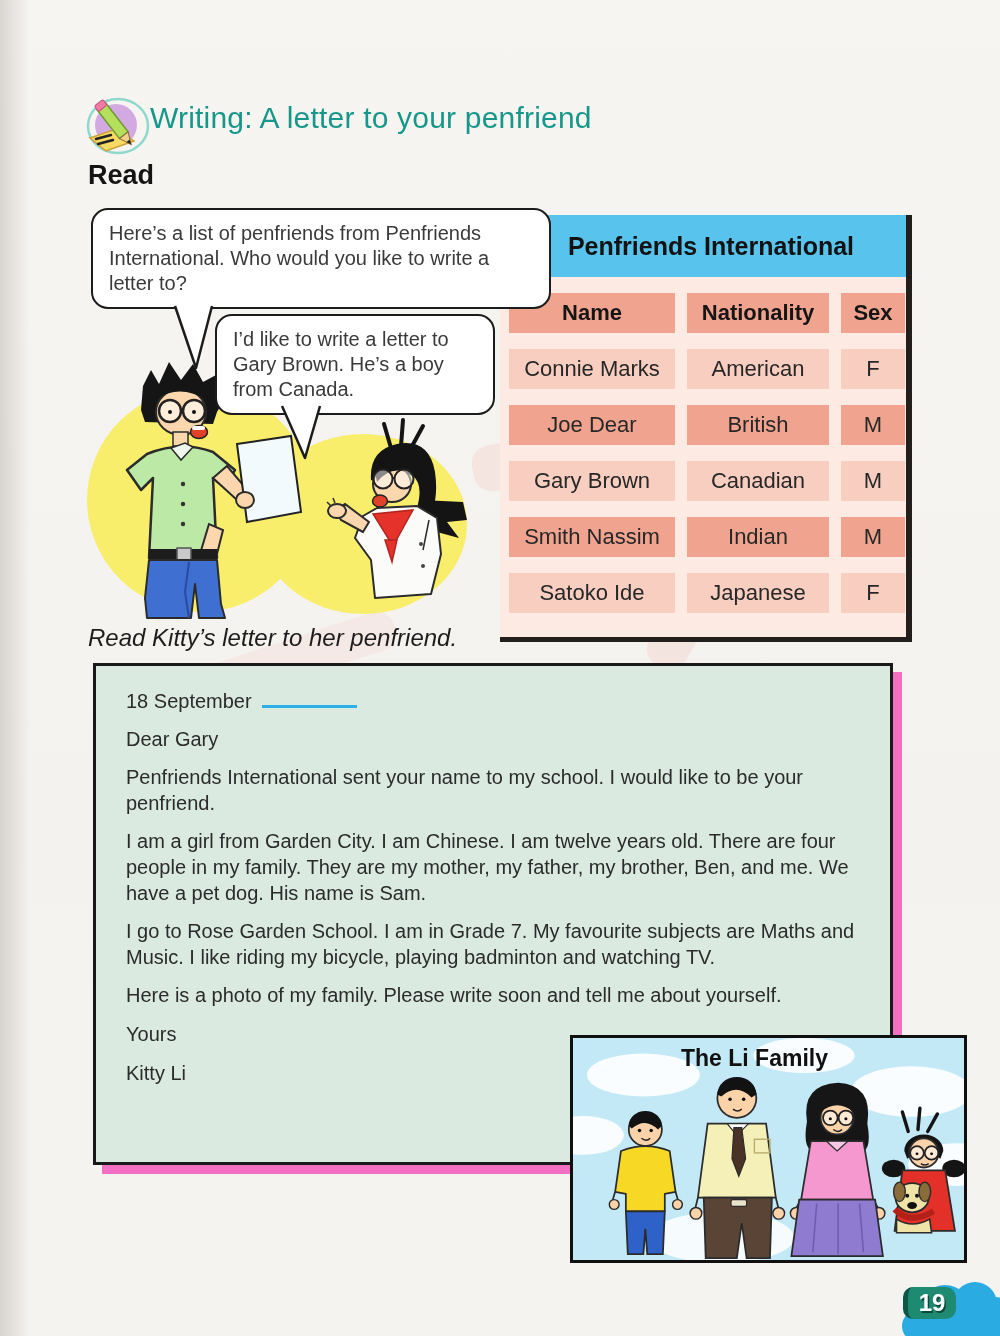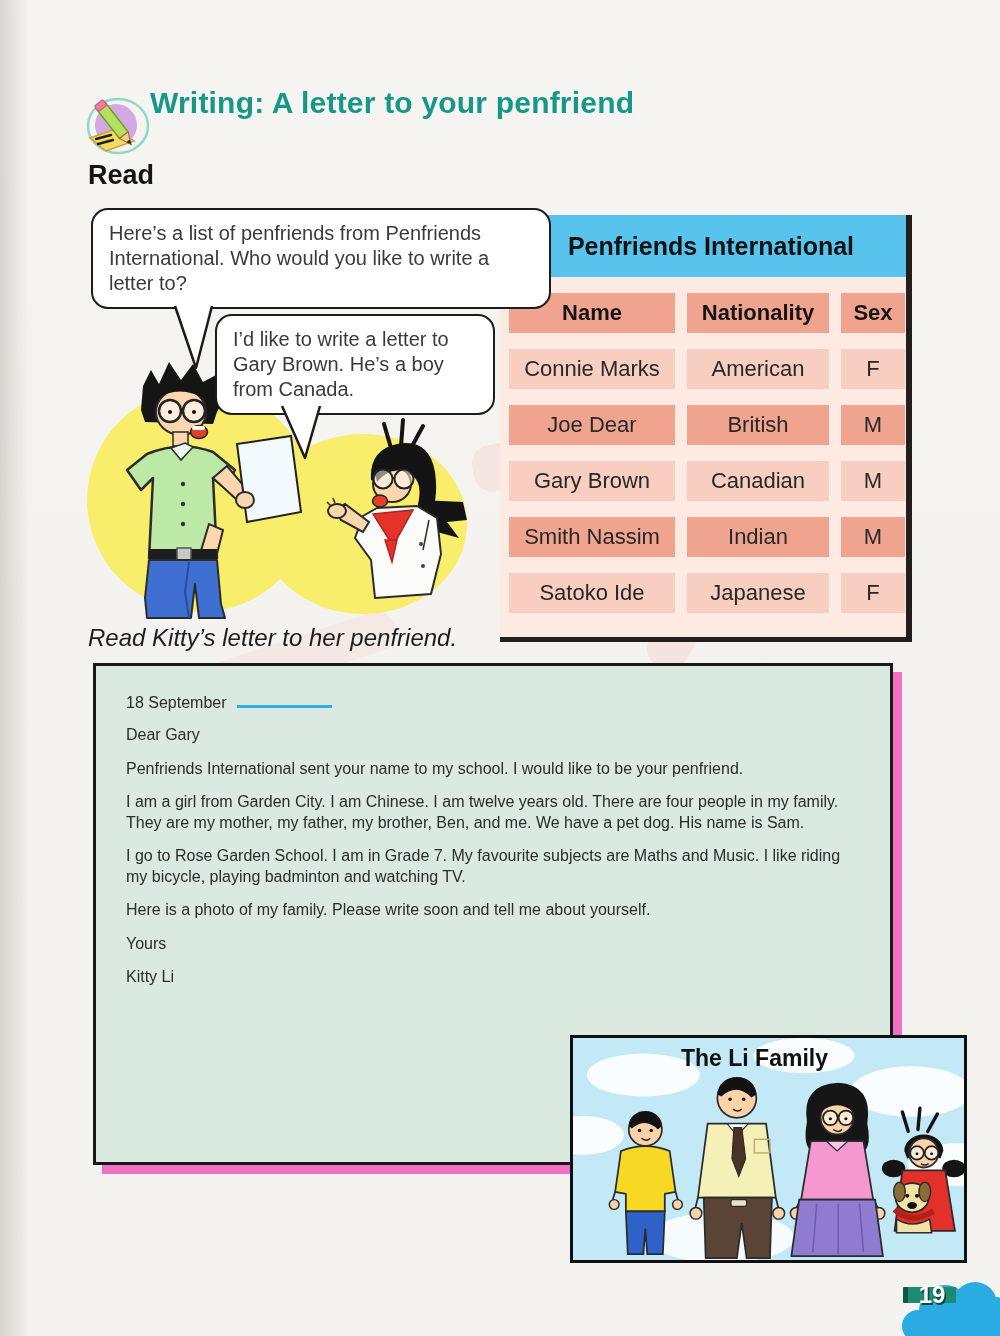--- a/index.html
+++ b/index.html
@@ -7,21 +7,21 @@
   .page {
     position:relative; width:1000px; height:1336px; margin:0 auto;
     background:linear-gradient(180deg,#f7f5f2 0%,#f4f2ee 60%,#f5f3ef 100%);
     overflow:hidden; font-family:"Liberation Sans", sans-serif; color:#222;
   }
   .spine { position:absolute; left:0; top:0; width:30px; height:100%;
     background:linear-gradient(to right, rgba(110,100,95,.22), rgba(110,100,95,0)); }
   .wm { position:absolute; background:rgba(236,110,100,.10); border-radius:18px; }
   
   .hdr-icon { position:absolute; left:86px; top:96px; width:64px; height:62px; }
-  .title { position:absolute; left:150px; top:86px; font-size:30px; font-weight:bold;
+  .title { position:absolute; left:150px; top:101px; font-size:30px; font-weight:normal;
     color:#16978a; letter-spacing:.2px; }
   .read-h { position:absolute; left:88px; top:160px; font-size:27px; font-weight:800; color:#141414; }
   
   .bubble { position:absolute; background:#fff; border:2.5px solid #1c1c1c; border-radius:17px;
     font-size:20px; line-height:1.25; color:#3a3a3a; padding:11px 16px; z-index:5; }
   .bubble1 { left:91px; top:208px; width:460px; }
   .bubble2 { left:215px; top:314px; width:280px; }
   .tails { position:absolute; left:80px; top:300px; width:420px; height:175px; z-index:6; }
   .illu { position:absolute; left:85px; top:352px; width:385px; height:268px; z-index:1; }
   
@@ -35,34 +35,34 @@
     font-size:22px; color:#272727; }
   .tc-dark { background:#f0a48f; }
   .tc-light { background:#f8cec0; }
   .th { font-weight:bold; color:#151515; }
   
   .instr { position:absolute; left:88px; top:624px; font-size:24px; font-style:italic;
     color:#1d1d1d; z-index:2; }
   
   .letter { position:absolute; left:93px; top:663px; width:800px; height:502px;
     background:#dbeae1; border:3px solid #191919; box-shadow:9px 9px 0 0 #f36fc1;
-    padding:22px 30px; z-index:3; font-size:16px; line-height:1.28; color:#2b2b2b; }
+    padding:22px 30px; z-index:3; font-size:20px; line-height:1.28; color:#2b2b2b; }
   .letter p { margin-bottom:13px; }
   .date-line { margin-bottom:12px; }
   .date-blank { display:inline-block; width:95px; height:20px; margin-left:10px;
     border-bottom:3px solid #2bb1e8; }
   
   .photo { position:absolute; left:570px; top:1035px; width:397px; height:228px;
     border:3px solid #101010; z-index:8; background:#c3e9f7; }
   .photo svg { display:block; width:100%; height:100%; }
   .photo-cap { position:absolute; left:0; right:28px; top:7px; text-align:center;
     font-size:23px; font-weight:bold; color:#111; z-index:9; }
   
-  .badge { position:absolute; left:903px; top:1287px; width:53px; height:16px;
-    background:#1e8a72; border-left:5px solid #0e5647; border-radius:1px;
+  .badge { position:absolute; left:903px; top:1287px; width:53px; height:32px;
+    background:#1e8a72; border-left:5px solid #0e5647; border-radius:10px;
     display:flex; align-items:center; justify-content:center;
     color:#fff; font-size:24px; font-weight:bold; text-shadow:1.5px 1.5px 0 #0c4a3c; z-index:10; }
   .cloud { position:absolute; right:0; bottom:0; width:110px; height:70px; z-index:9; }
 </style>
 </head>
 <body>
 
 <div class="page">
   <div class="spine"></div>
 

